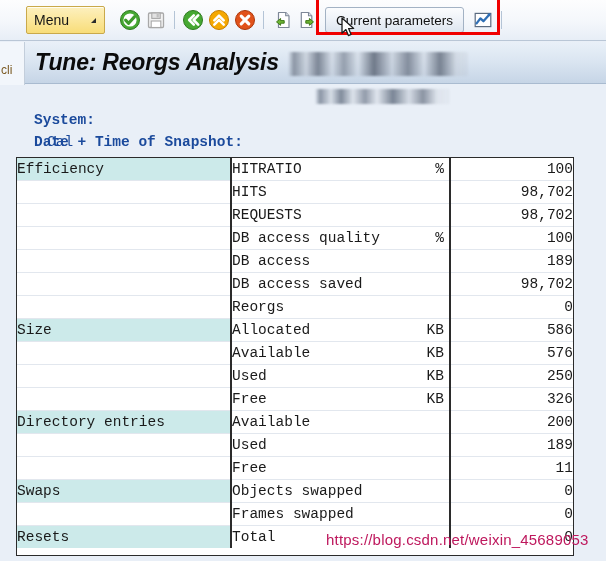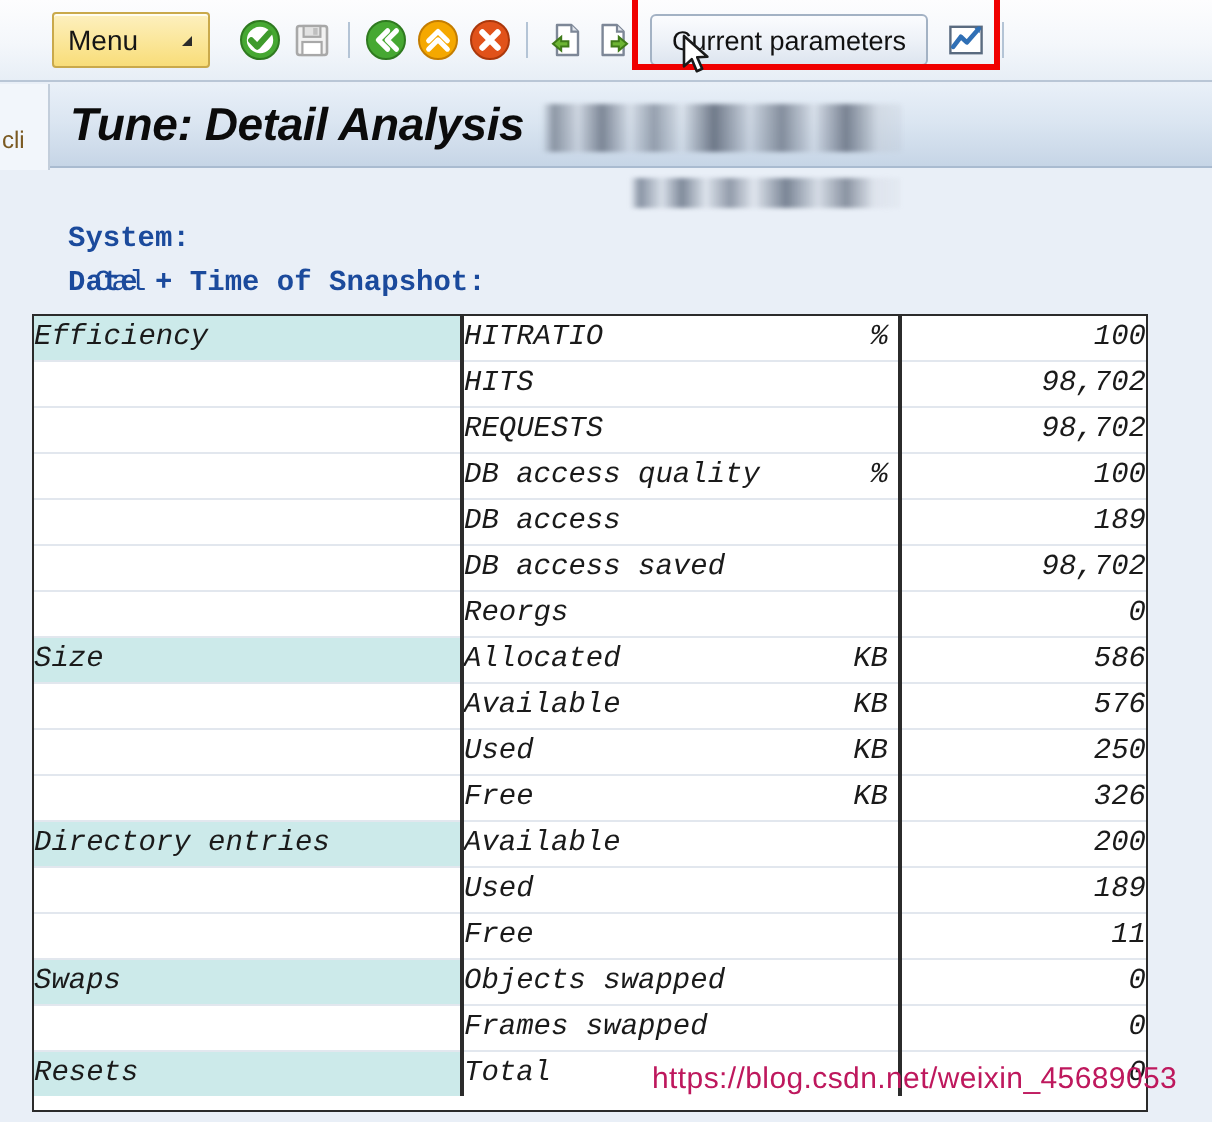--- a/index.html
+++ b/index.html
@@ -231,21 +231,20 @@
     box-sizing: border-box;
     background: #fff;
   }
   table.grid {
     border-collapse: collapse;
     width: 100%;
     font-family: "Liberation Mono", monospace;
     font-size: 14.5px;
     color: #1a1a1a;
     table-layout: fixed;
-    font-style: italic;
   }
   table.grid td {
     height: 22px;
     padding: 0;
     border-bottom: 1px solid #e2e7ee;
     vertical-align: middle;
     white-space: pre;
     overflow: hidden;
   }
   table.grid tr:last-child td { border-bottom: none; }
@@ -389,21 +388,21 @@
     </div>
 
     <div class="tb-sep"></div>
   </div>
 
   <div class="left-sliver">
     <span class="cli">cli</span>
   </div>
 
   <div class="titlebar">
-    <span class="title-text">Tune: Detail Analysis</span>
+    <span class="title-text">Tune: Reorgs Analysis</span>
     <span class="title-blur"></span>
   </div>
 
   <div class="headerinfo">
     <div class="hrow r1">
       <span class="hlabel">System:</span>
       <span class="hright" style="right:4px;">Cal</span>
     </div>
     <div class="hrow r2">
       <span class="hlabel">Date + Time of Snapshot:</span>

